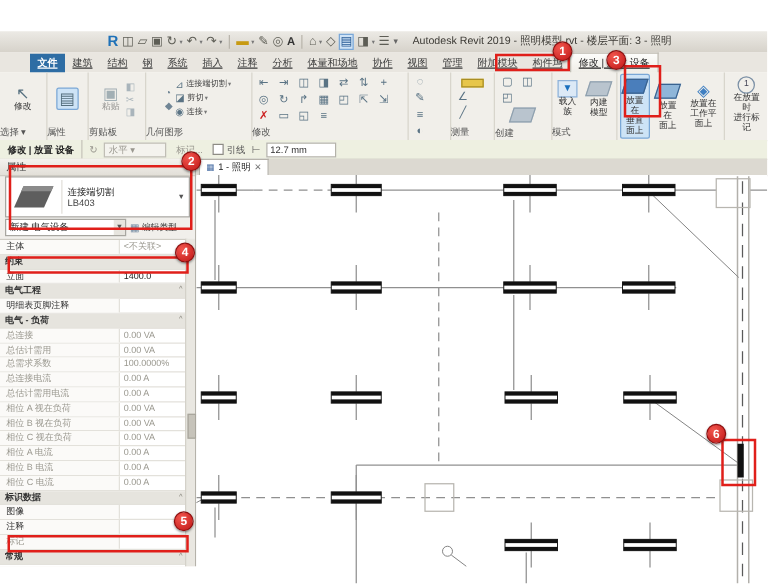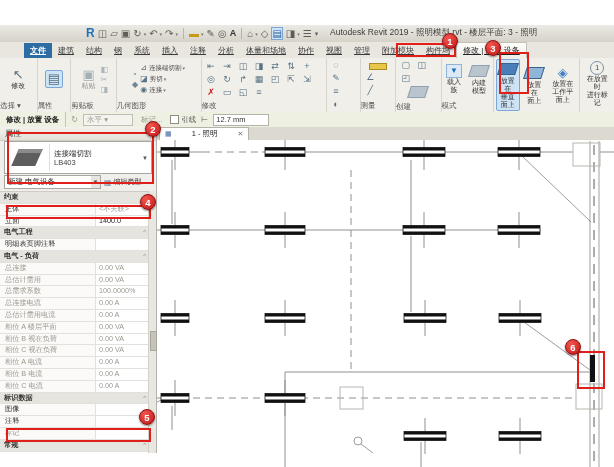--- a/index.html
+++ b/index.html
@@ -91,21 +91,21 @@
   .prow.grp{background:#e6e4de;font-weight:bold;color:#333;}
   .prow.grp .glab{flex:1;padding-left:4px;}
   .prow.grp .pin{padding-right:4px;color:#8a887f;font-weight:normal;font-size:6px;}
   .prow .gray{color:#9a988f;}
   .pscroll{position:absolute;right:0;top:64px;bottom:0;width:7px;background:#e9e7e1;border-left:1px solid #d4d1c9;}
   .pthumb{position:absolute;left:1px;top:140px;width:5px;height:18px;background:#c6c3ba;border:1px solid #a9a69d;}
   
   .viewtabs{position:absolute;left:157px;top:127px;width:457px;height:13px;background:#dcd9d1;
             border-bottom:1px solid #c2bfb6;display:flex;align-items:flex-end;}
   .vtab{height:12px;background:#fff;border:1px solid #b5b2aa;border-bottom:none;margin-left:2px;
-        display:flex;align-items:center;gap:20px;font-size:7.5px;padding:0 5px;color:#222;}
+        display:flex;align-items:center;gap:3px;font-size:7.5px;padding:0 5px;color:#222;}
   .vtab .vti{color:#4a6fa5;font-size:7px;}
   .vtab .vtx{color:#777;font-size:7px;}
   .canvas{position:absolute;left:157px;top:140px;width:457px;height:327px;background:#fff;overflow:hidden;}
   
   .badge{position:absolute;width:16px;height:16px;border-radius:50%;z-index:60;
          background:radial-gradient(circle at 35% 30%,#f2564e,#c01616);border:1px solid #8c0f0f;
          color:#fff;font-size:9.5px;font-weight:bold;display:flex;align-items:center;justify-content:center;
          box-shadow:0 1px 2px rgba(0,0,0,.45);box-sizing:border-box;}
   .redrect{position:absolute;border:2px solid #e01f1a;z-index:50;box-sizing:border-box;}
 </style>
@@ -354,29 +354,29 @@
       <div class="combo">
           <span>新建 电气设备</span>
           <span class="arr">▼</span>
         </div>
       <div class="edittype">
           <span class="ei">▦</span>
           <span>编辑类型</span>
         </div>
     </div>
     <div class="propgrid" id="propgrid">
+        <div class="prow">
+          <span class="lab">主体</span>
+          <span class="val gray">&lt;不关联&gt;</span>
+        </div>
         <div class="prow grp">
           <span class="glab">约束</span>
           <span class="pin">^</span>
         </div>
         <div class="prow">
-          <span class="lab">主体</span>
-          <span class="val gray">&lt;不关联&gt;</span>
-        </div>
-        <div class="prow">
           <span class="lab">立面</span>
           <span class="val">1400.0</span>
         </div>
         <div class="prow grp">
           <span class="glab">电气工程</span>
           <span class="pin">^</span>
         </div>
         <div class="prow">
           <span class="lab">明细表页脚注释</span>
           <span class="val"></span>
@@ -399,21 +399,21 @@
         </div>
         <div class="prow">
           <span class="lab gray">总连接电流</span>
           <span class="val gray">0.00 A</span>
         </div>
         <div class="prow">
           <span class="lab gray">总估计需用电流</span>
           <span class="val gray">0.00 A</span>
         </div>
         <div class="prow">
-          <span class="lab gray">相位 A 楼层平面</span>
+          <span class="lab gray">相位 A 视在负荷</span>
           <span class="val gray">0.00 VA</span>
         </div>
         <div class="prow">
           <span class="lab gray">相位 B 视在负荷</span>
           <span class="val gray">0.00 VA</span>
         </div>
         <div class="prow">
           <span class="lab gray">相位 C 视在负荷</span>
           <span class="val gray">0.00 VA</span>
         </div>

